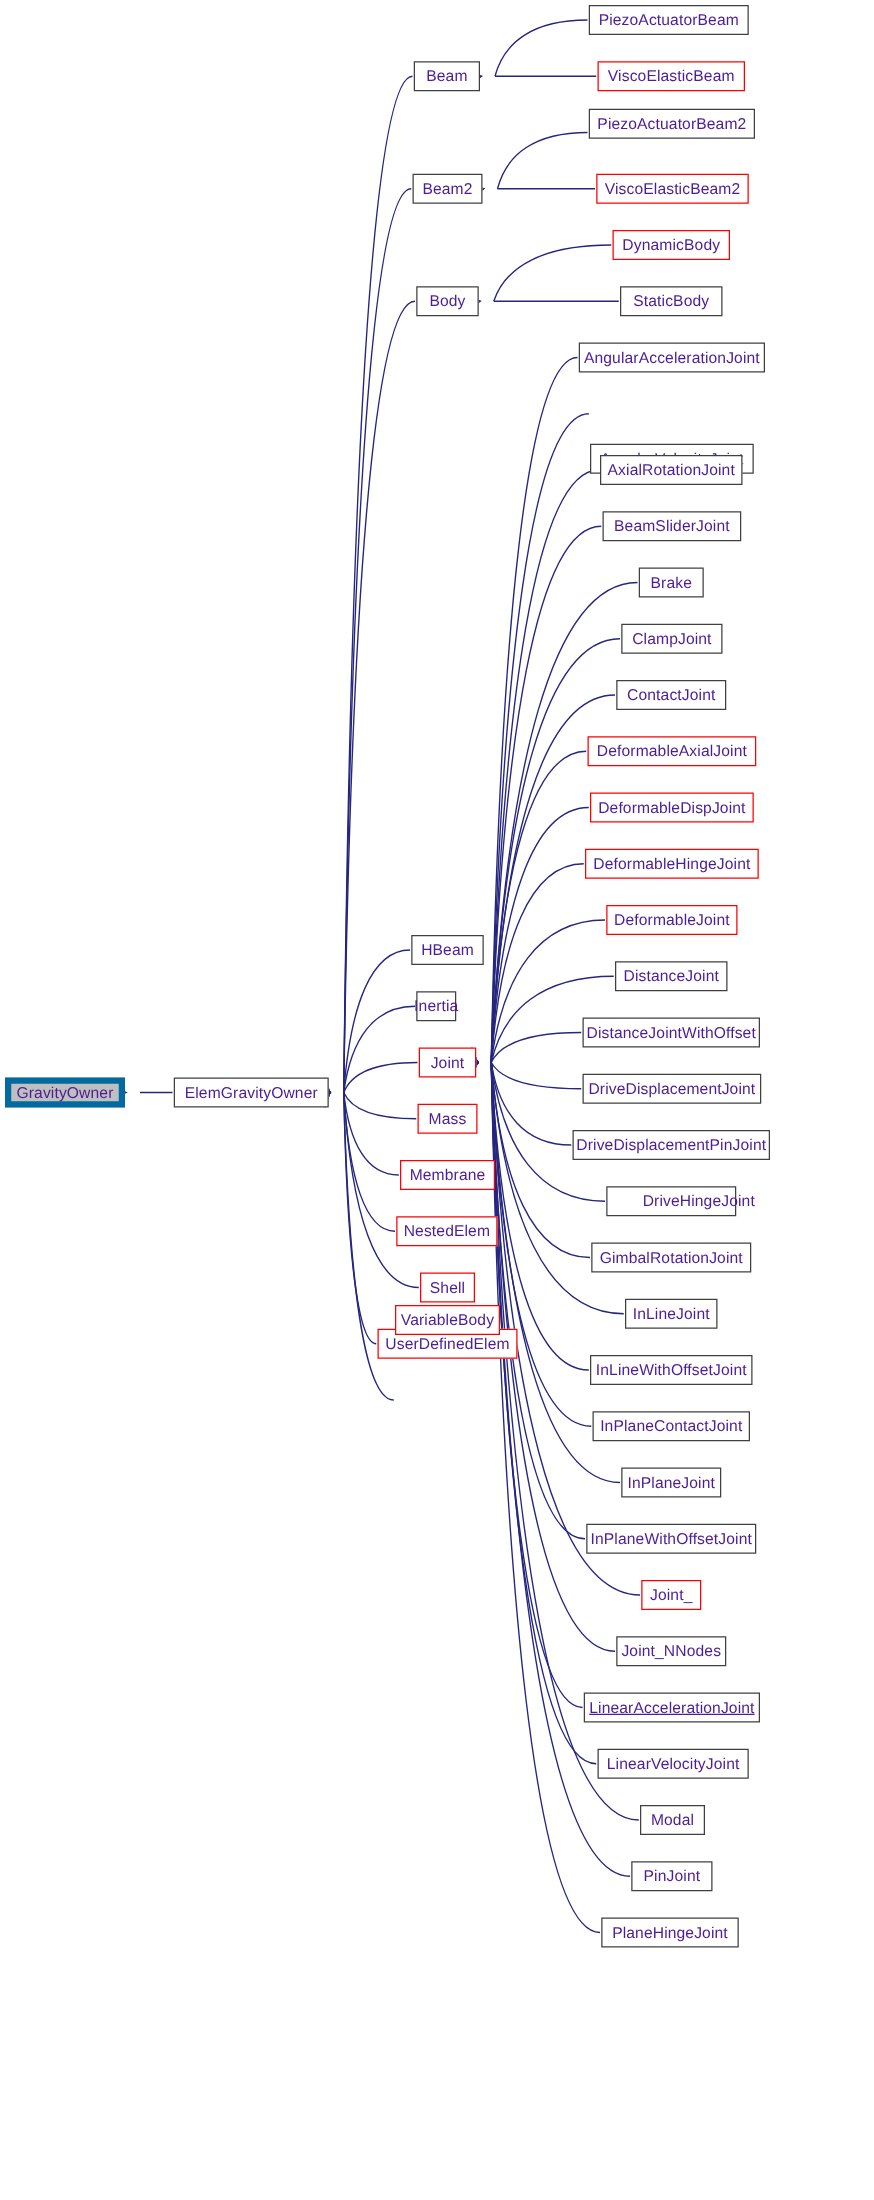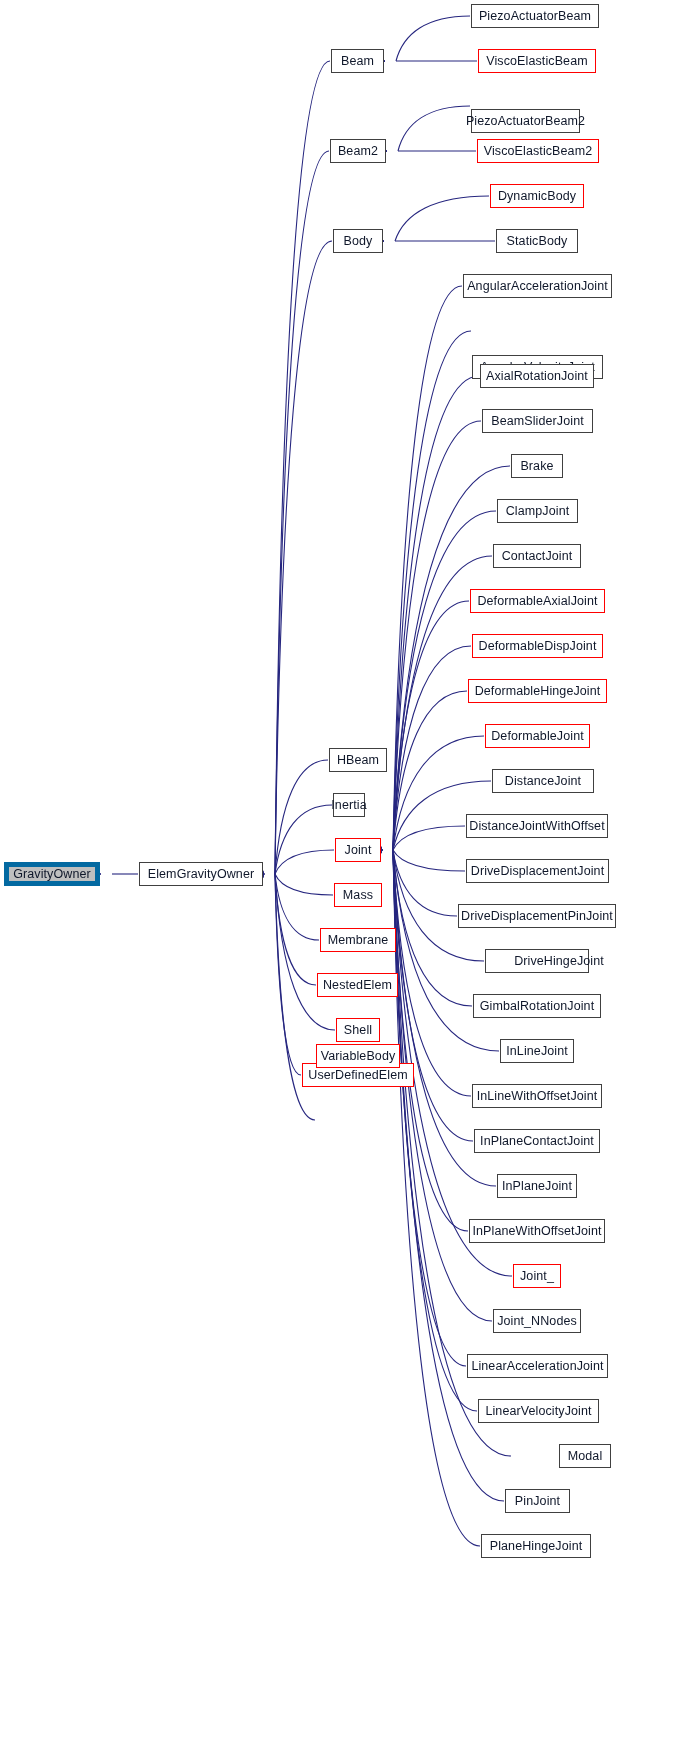--- a/index.html
+++ b/index.html
@@ -24,21 +24,21 @@
     pointer-events: none;
   }
   .node {
     position: absolute;
     box-sizing: border-box;
     display: flex;
     align-items: center;
     justify-content: center;
     font-size: 12.5px;
     line-height: 1;
-    color: #0f172a;
+    color: #4c1d95;
     white-space: nowrap;
     background: #ffffff;
     border: 1px solid #404040;
     letter-spacing: 0.1px;
     z-index: 5;
   }
   .node.red {
     border: 1px solid #ff0000;
   }
   .node.root {
@@ -156,21 +156,21 @@
     </div>
     <div class="node" style="left: 471px; top: 4px; width: 128px; height: 24px;">
       <span>PiezoActuatorBeam</span>
     </div>
     <div class="node red" style="left: 478px; top: 49px; width: 118px; height: 24px;">
       <span>ViscoElasticBeam</span>
     </div>
     <div class="node" style="left: 331px; top: 49px; width: 53px; height: 24px;">
       <span>Beam</span>
     </div>
-    <div class="node" style="left: 471px; top: 109px; width: 109px; height: 24px;">
+    <div class="node" style="left: 471px; top: 87px; width: 133px; height: 24px;">
       <span>PiezoActuatorBeam2</span>
     </div>
     <div class="node red" style="left: 477px; top: 139px; width: 122px; height: 24px;">
       <span>ViscoElasticBeam2</span>
     </div>
     <div class="node" style="left: 330px; top: 139px; width: 56px; height: 24px;">
       <span>Beam2</span>
     </div>
     <div class="node red" style="left: 490px; top: 184px; width: 94px; height: 24px;">
       <span>DynamicBody</span>
@@ -207,21 +207,21 @@
     </div>
     <div class="node red" style="left: 472px; top: 634px; width: 131px; height: 24px;">
       <span>DeformableDispJoint</span>
     </div>
     <div class="node red" style="left: 468px; top: 679px; width: 139px; height: 24px;">
       <span>DeformableHingeJoint</span>
     </div>
     <div class="node red" style="left: 485px; top: 724px; width: 105px; height: 24px;">
       <span>DeformableJoint</span>
     </div>
-    <div class="node" style="left: 492px; top: 769px; width: 102px; height: 24px;">
+    <div class="node" style="left: 492px; top: 769px; width: 90px; height: 24px;">
       <span>DistanceJoint</span>
     </div>
     <div class="node" style="left: 466px; top: 814px; width: 142px; height: 24px;">
       <span>DistanceJointWithOffset</span>
     </div>
     <div class="node" style="left: 466px; top: 859px; width: 143px; height: 24px;">
       <span>DriveDisplacementJoint</span>
     </div>
     <div class="node" style="left: 458px; top: 904px; width: 158px; height: 24px;">
       <span>DriveDisplacementPinJoint</span>
@@ -246,27 +246,27 @@
     </div>
     <div class="node" style="left: 469px; top: 1219px; width: 136px; height: 24px;">
       <span>InPlaneWithOffsetJoint</span>
     </div>
     <div class="node red" style="left: 513px; top: 1264px; width: 48px; height: 24px;">
       <span>Joint_</span>
     </div>
     <div class="node" style="left: 493px; top: 1309px; width: 88px; height: 24px;">
       <span>Joint_NNodes</span>
     </div>
-    <div class="node" style="left: 467px; top: 1354px; width: 141px; height: 24px;">
+    <div class="node" style="left: 467px; top: 1354px; width: 141px; height: 24px; text-decoration: underline;">
       <span>LinearAccelerationJoint</span>
     </div>
     <div class="node" style="left: 478px; top: 1399px; width: 121px; height: 24px;">
       <span>LinearVelocityJoint</span>
     </div>
-    <div class="node" style="left: 512px; top: 1444px; width: 52px; height: 24px; margin-left: 47px;">
+    <div class="node" style="left: 512px; top: 1444px; width: 52px; height: 24px;">
       <span>Modal</span>
     </div>
     <div class="node" style="left: 505px; top: 1489px; width: 65px; height: 24px;">
       <span>PinJoint</span>
     </div>
     <div class="node" style="left: 481px; top: 1534px; width: 110px; height: 24px;">
       <span>PlaneHingeJoint</span>
     </div>
     <div class="node" style="left: 329px; top: 748px; width: 58px; height: 24px;">
       <span>HBeam</span>

